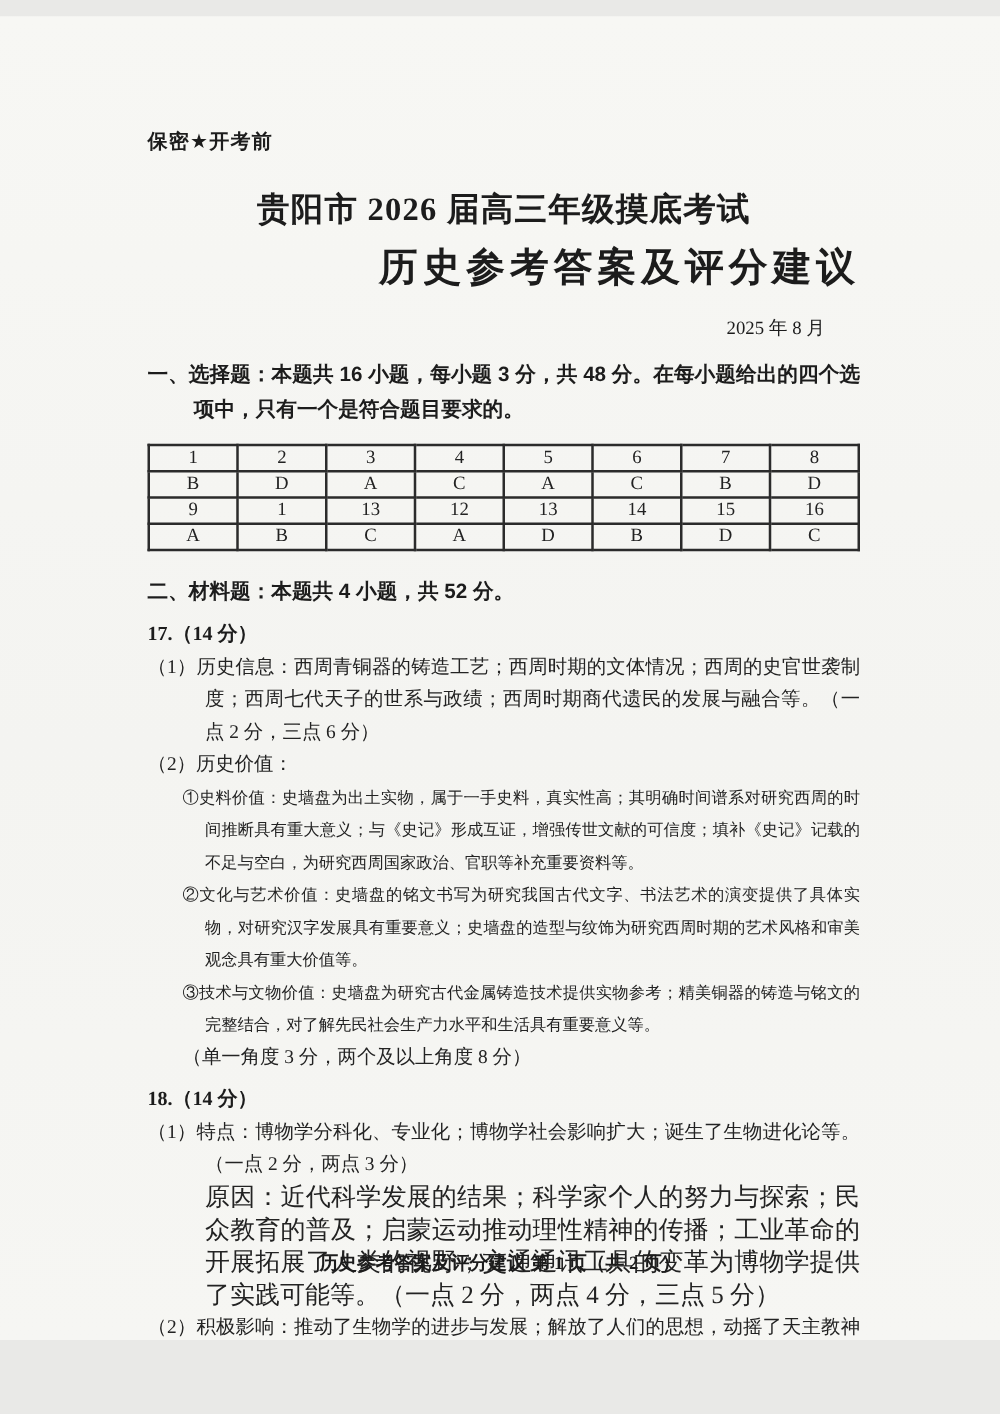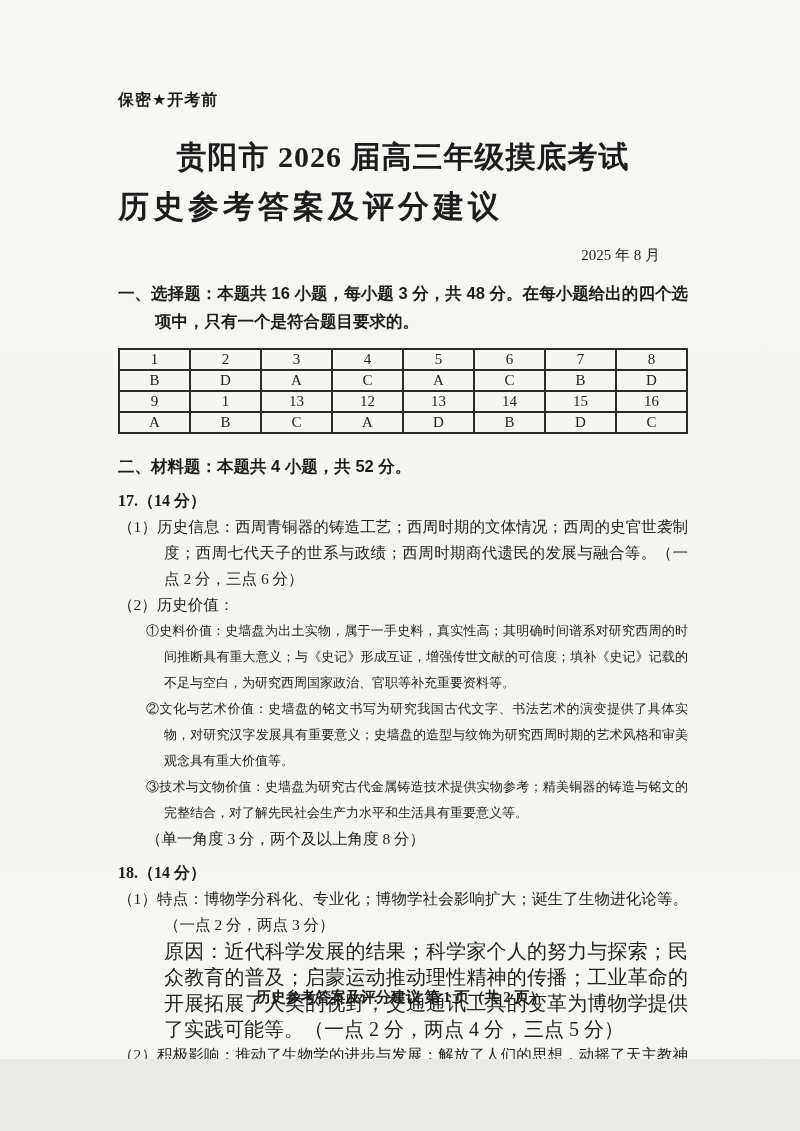--- a/index.html
+++ b/index.html
@@ -5,45 +5,45 @@
   html, body { margin: 0; padding: 0; }
   body {
     width: 800px;
     background: #e9e9e7;
     font-family: "Liberation Serif", "DejaVu Serif", serif;
   }
   .page {
     position: relative;
     width: 800px;
     height: 1059px;
-    margin: 0 auto;
+    margin: 13px auto;
     background: linear-gradient(180deg, #f7f7f4 0%, #f4f4f1 55%, #f6f6f3 100%);
     color: #1c1c1c;
     overflow: hidden;
     box-sizing: border-box;
   }
   .content {
     padding: 90px 112px 0 118px;
   }
   .classification {
     font-family: "Liberation Sans", "DejaVu Sans", sans-serif;
     font-weight: bold;
     font-size: 16px;
     letter-spacing: 1px;
   }
   .exam-title {
     margin-top: 26px;
     text-align: center;
-    font-size: 30px;
+    font-size: 26px;
     font-weight: bold;
     letter-spacing: 1px;
   }
   .doc-title {
     margin-top: 8px;
-    text-align: left;
+    text-align: right;
     font-size: 31px;
     font-weight: bold;
     letter-spacing: 4px;
     font-family: "Liberation Sans", "DejaVu Sans", sans-serif;
   }
   .date-line {
     margin-top: 18px;
     text-align: right;
     padding-right: 28px;
     font-size: 15px;

